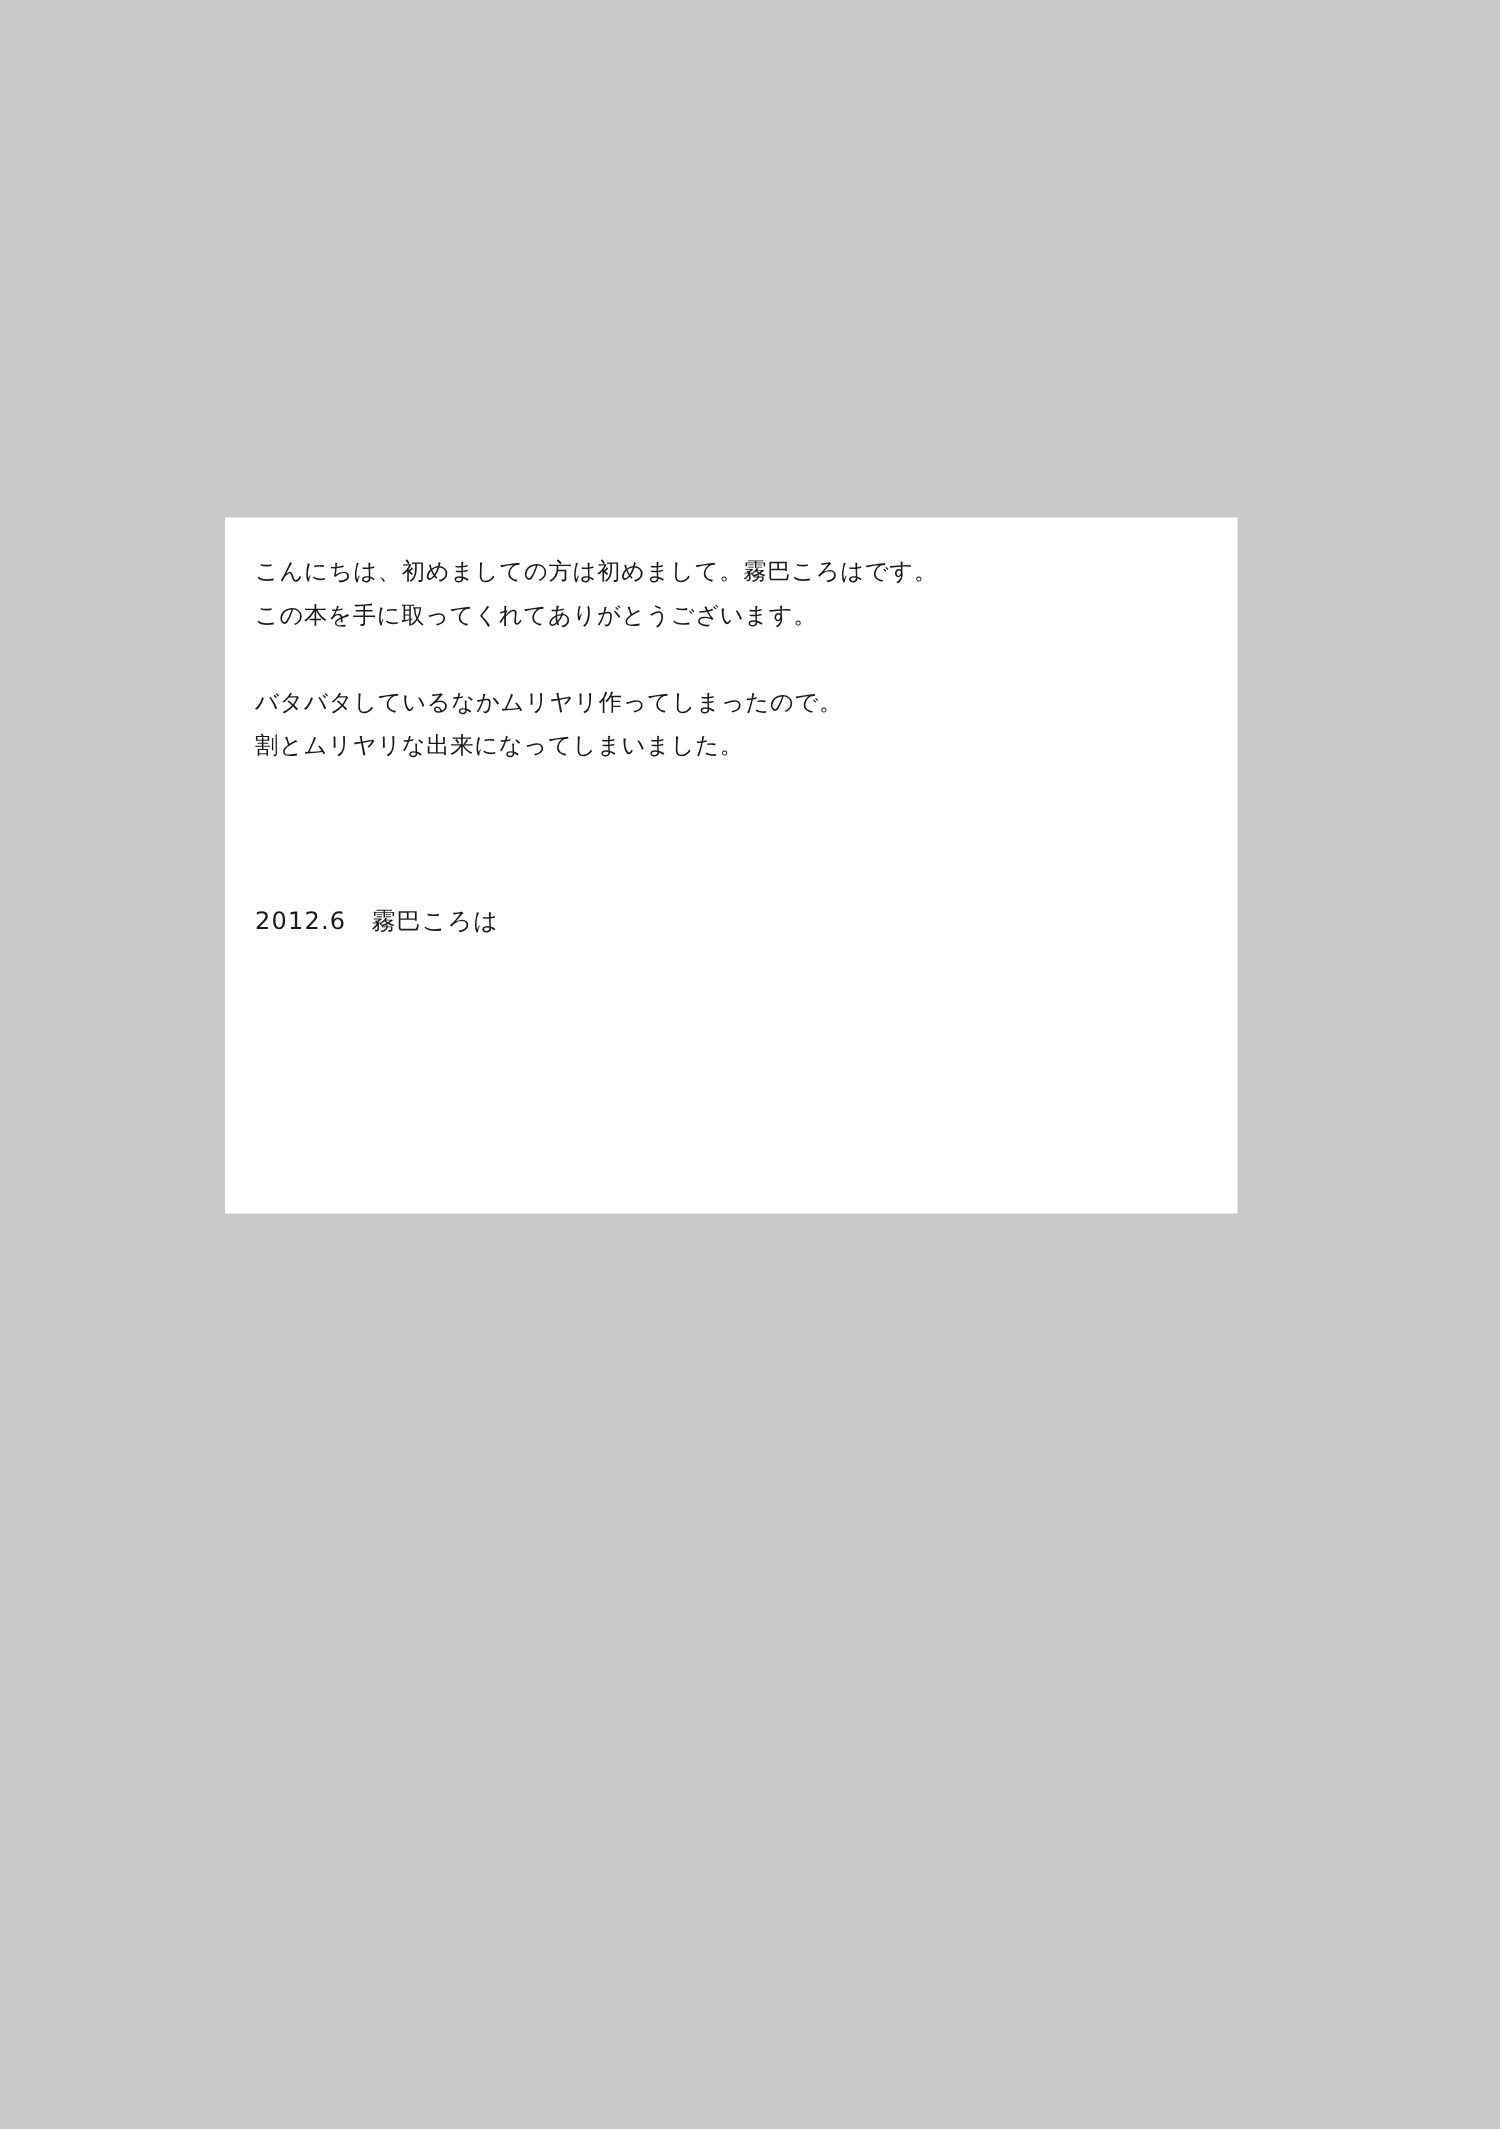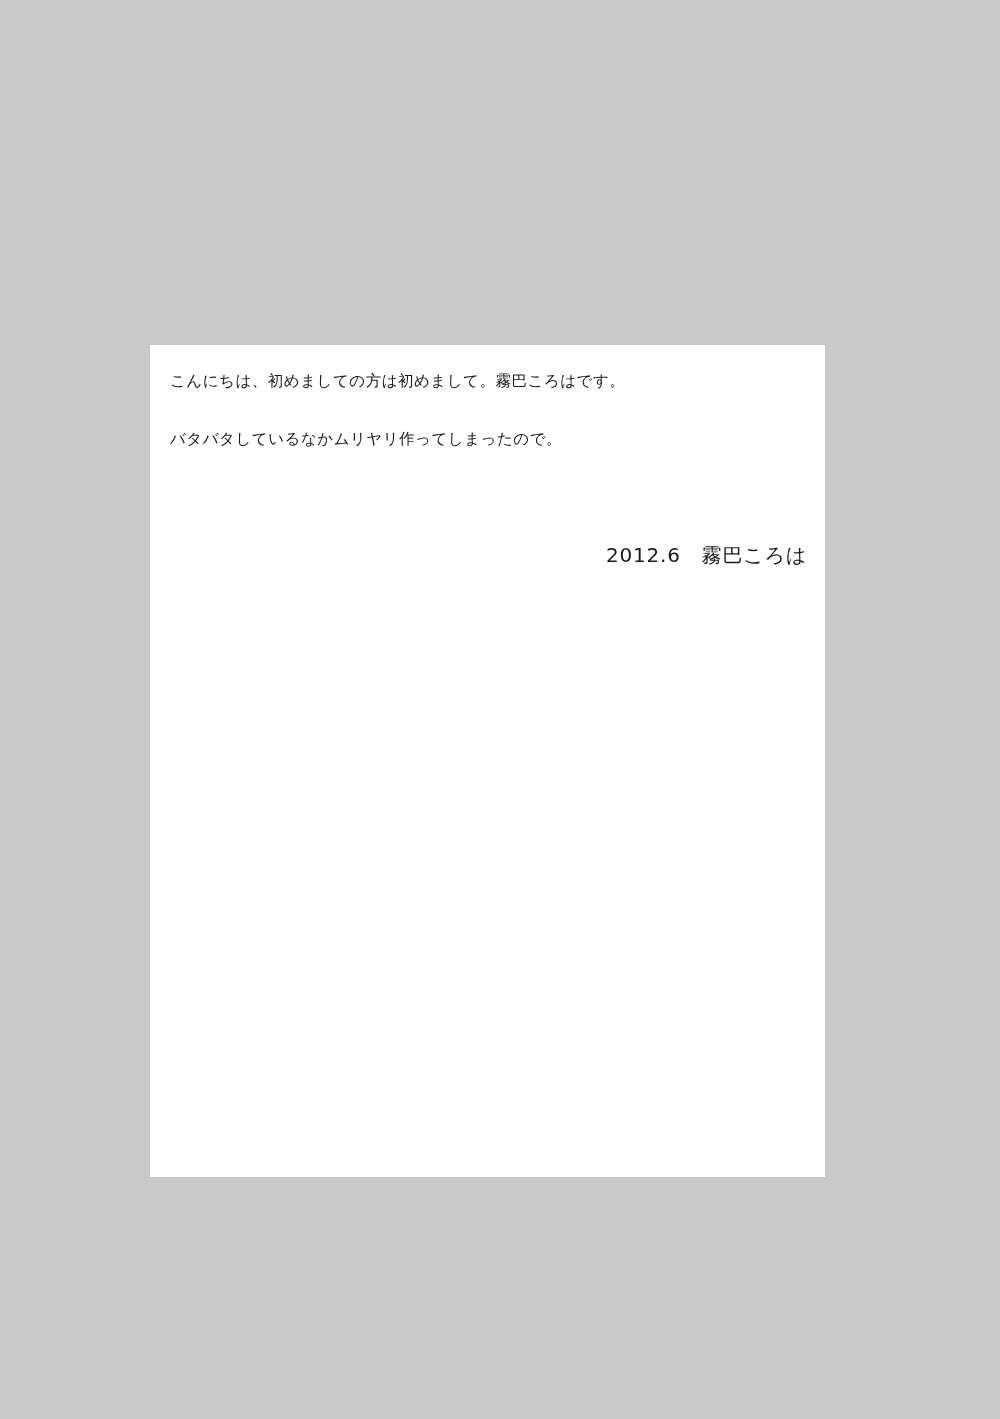--- a/index.html
+++ b/index.html
@@ -12,21 +12,21 @@
     background: #c9c9c9;
     font-family: "DejaVu Sans", sans-serif;
     position: relative;
     overflow: hidden;
   }
   #page-sheet {
     position: absolute;
     left: 150px;
     top: 345px;
     width: 675px;
-    height: 832px;
+    height: 464px;
     background: #ffffff;
   }
   #afterword-body {
     position: absolute;
     left: 20px;
     top: 22px;
     right: 18px;
   }
   .text-line {
     font-family: "DejaVu Sans", sans-serif;
@@ -34,34 +34,35 @@
     line-height: 29px;
     color: #1a1a1a;
     letter-spacing: 0.5px;
     white-space: pre;
   }
   .blank-line {
     height: 29px;
   }
   .sig-line {
     font-family: "DejaVu Sans", sans-serif;
-    font-size: 20px;
+    font-size: 16px;
     line-height: 29px;
     color: #1a1a1a;
     letter-spacing: 0.8px;
     white-space: pre;
-    text-align: right;
   }
 </style>
 </head>
 <body>
 
 <div id="page-sheet">
   <div id="afterword-body">
     <div class="text-line">こんにちは、初めましての方は初めまして。霧巴ころはです。</div>
+    <div class="text-line">この本を手に取ってくれてありがとうございます。</div>
     <div class="blank-line"></div>
     <div class="text-line">バタバタしているなかムリヤリ作ってしまったので。</div>
+    <div class="text-line">割とムリヤリな出来になってしまいました。</div>
     <div class="blank-line"></div>
     <div class="blank-line"></div>
     <div class="blank-line"></div>
     <div class="sig-line">2012.6　霧巴ころは</div>
   </div>
 </div>
 
 </body></html>

